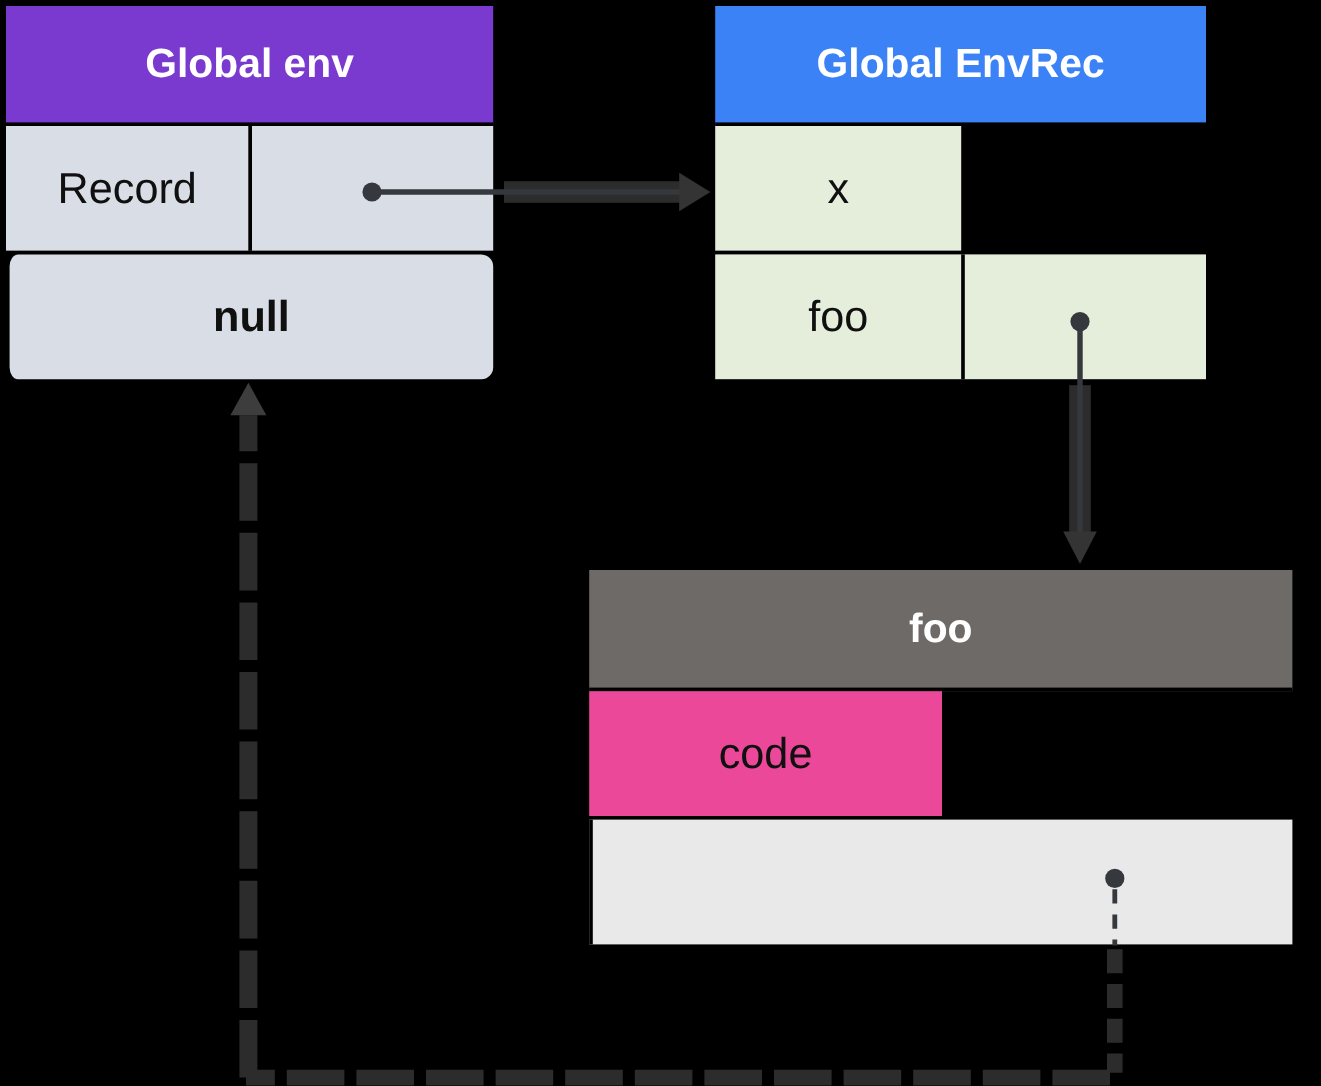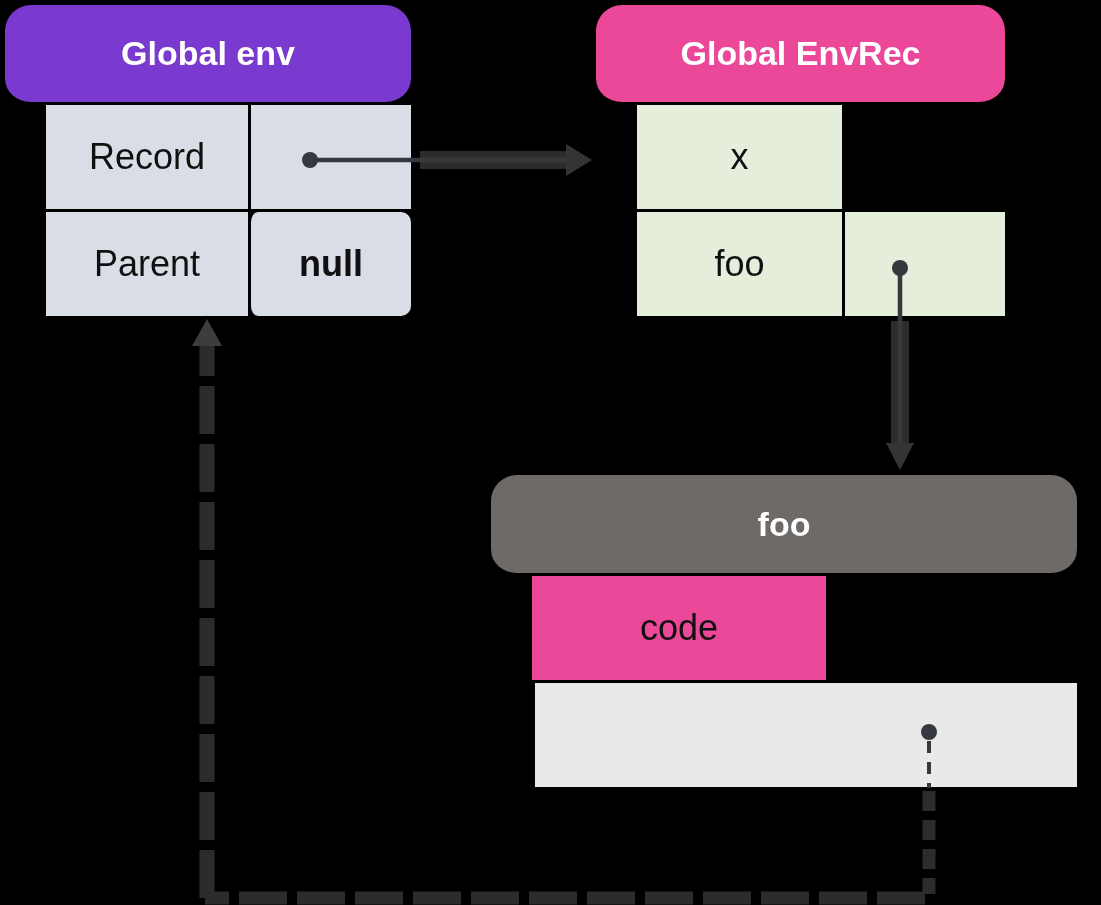--- a/index.html
+++ b/index.html
@@ -18,23 +18,22 @@
     border:3px solid #000;
     display:flex;flex-direction:column;
     box-sizing:border-box;
     z-index:2;
   }
   .node-header{
     display:flex;align-items:center;justify-content:center;
     color:#fff;font-weight:bold;font-size:34px;
     border-bottom:3px solid #000;
     box-sizing:border-box;
-    border-radius:26px;
   }
-  .node-row{flex:1;display:flex;box-sizing:border-box;margin-left:41px;}
+  .node-row{flex:1;display:flex;box-sizing:border-box;}
   .node-row + .node-row{border-top:3px solid #000;}
   .cell{
     display:flex;align-items:center;justify-content:center;
     font-size:36px;color:#101010;
     box-sizing:border-box;
   }
   .cell.val{flex:1;border-left:3px solid #000;}
   .bold{font-weight:bold;}
 
   
@@ -71,27 +70,26 @@
     </g>
   </svg>
 
   <div class="node" id="node-global-env">
     <div class="node-header" style="background: rgb(122, 57, 207);">Global env</div>
     <div class="node-row">
       <div class="cell key" style="background: rgb(217, 221, 230);">Record</div>
       <div class="cell val" style="background: rgb(217, 221, 230);"></div>
     </div>
     <div class="node-row">
-      <div class="cell key" style="background: rgb(217, 221, 230);">Parent</div>
       <div class="cell val bold" style="background: rgb(217, 221, 230); border-radius: 10px;">null</div>
     </div>
   </div>
 
   <div class="node" id="node-global-envrec">
-    <div class="node-header" style="background: #ec4899;">Global EnvRec</div>
+    <div class="node-header" style="background: #3b82f6;">Global EnvRec</div>
     <div class="node-row">
       <div class="cell key" style="background: rgb(229, 238, 219);">x</div>
     </div>
     <div class="node-row">
       <div class="cell key" style="background: rgb(229, 238, 219);">foo</div>
       <div class="cell val" style="background: rgb(229, 238, 219);"></div>
     </div>
   </div>
 
   <div class="node" id="node-foo">

